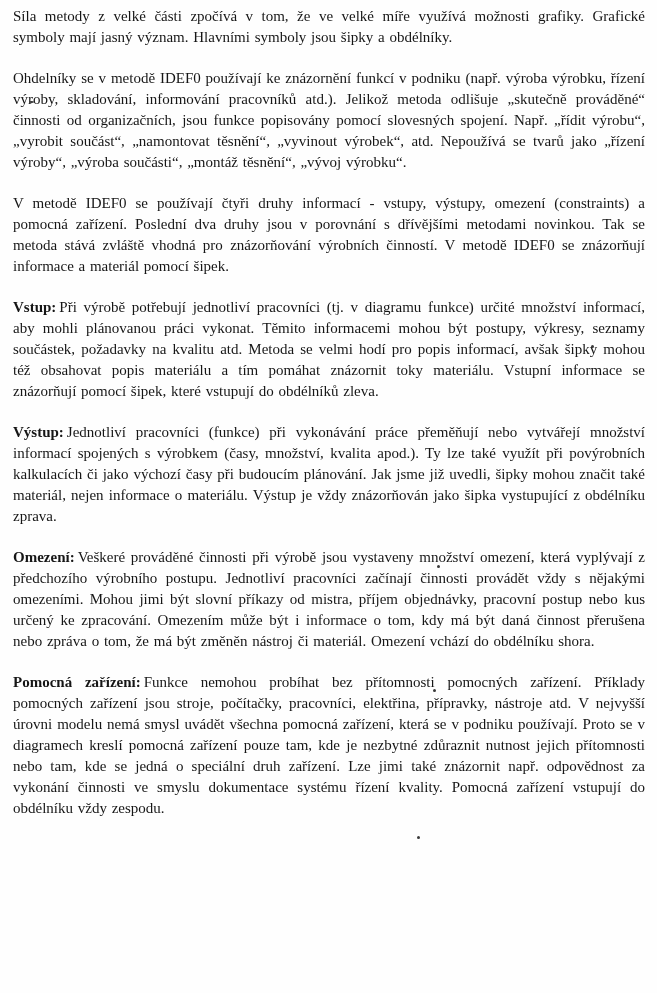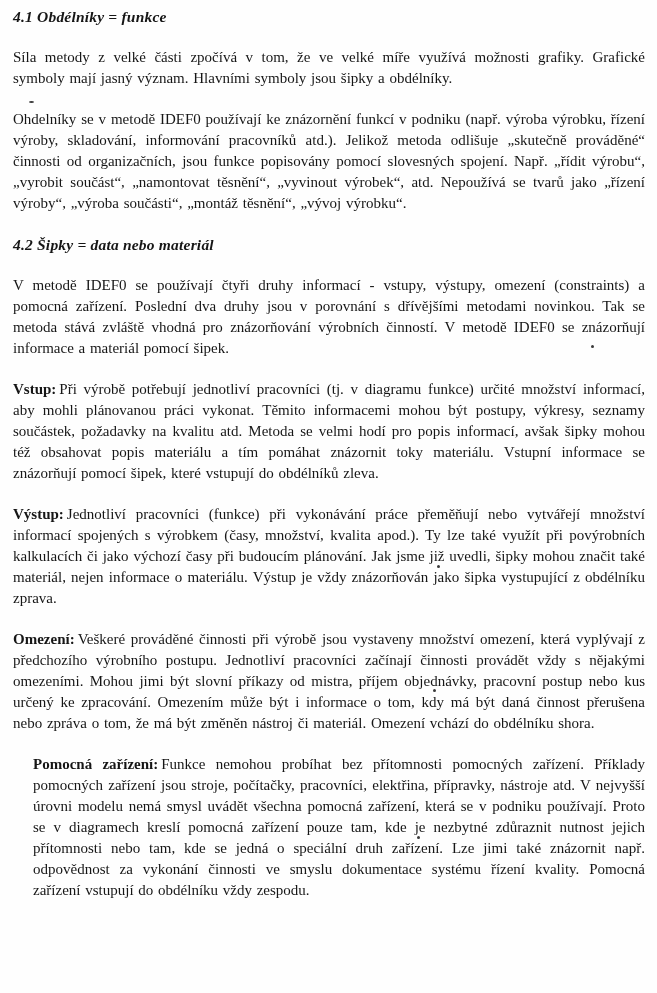--- a/index.html
+++ b/index.html
@@ -36,21 +36,20 @@
   }
   .para {
     font-size: 15px;
     line-height: 21px;
     text-align: justify;
     margin: 0 0 20px 0;
     word-spacing: 1px;
   }
   .para:last-child {
     margin-bottom: 0;
-    margin-left: 20px;
   }
   .lead {
     font-weight: bold;
   }
   .lead:not(:empty) {
     margin-right: 3px;
   }
   
   .speck {
     position: absolute;
@@ -61,28 +60,26 @@
   .speck.s2 { left: 591px; top: 345px; width: 3px; height: 3px; }
   .speck.s3 { left: 437px; top: 565px; width: 3px; height: 3px; }
   .speck.s4 { left: 433px; top: 689px; width: 3px; height: 3px; }
   .speck.s5 { left: 417px; top: 836px; width: 3px; height: 3px; }
 </style>
 </head>
 <body>
 
 <div class="page">
 
-  <h2 class="doc-heading">4.1 Obdélníky = funkce</h2>
 
   <p class="para"><span>Síla metody z velké části zpočívá v tom, že ve velké míře využívá možnosti grafiky. Grafické symboly mají jasný význam. Hlavními symboly jsou šipky a obdélníky.</span></p>
 
   <p class="para"><span>Ohdelníky se v metodě IDEF0 používají ke znázornění funkcí v podniku (např. výroba výrobku, řízení výroby, skladování, informování pracovníků atd.). Jelikož metoda odlišuje „skutečně prováděné“ činnosti od organizačních, jsou funkce popisovány pomocí slovesných spojení. Např. „řídit výrobu“, „vyrobit součást“, „namontovat těsnění“, „vyvinout výrobek“, atd. Nepoužívá se tvarů jako „řízení výroby“, „výroba součásti“, „montáž těsnění“, „vývoj výrobku“.</span></p>
 
 
-  <h2 class="doc-heading second">4.2 Šipky = data nebo materiál</h2>
 
   <p class="para"><span>V metodě IDEF0 se používají čtyři druhy informací - vstupy, výstupy, omezení (constraints) a pomocná zařízení. Poslední dva druhy jsou v porovnání s dřívějšími metodami novinkou. Tak se metoda stává zvláště vhodná pro znázorňování výrobních činností. V metodě IDEF0 se znázorňují informace a materiál pomocí šipek.</span></p>
 
   <p class="para"><b class="lead">Vstup:</b><span>Při výrobě potřebují jednotliví pracovníci (tj. v diagramu funkce) určité množství informací, aby mohli plánovanou práci vykonat. Těmito informacemi mohou být postupy, výkresy, seznamy součástek, požadavky na kvalitu atd. Metoda se velmi hodí pro popis informací, avšak šipky mohou též obsahovat popis materiálu a tím pomáhat znázornit toky materiálu. Vstupní informace se znázorňují pomocí šipek, které vstupují do obdélníků zleva.</span></p>
 
   <p class="para"><b class="lead">Výstup:</b><span>Jednotliví pracovníci (funkce) při vykonávání práce přeměňují nebo vytvářejí množství informací spojených s výrobkem (časy, množství, kvalita apod.). Ty lze také využít při povýrobních kalkulacích či jako výchozí časy při budoucím plánování. Jak jsme již uvedli, šipky mohou značit také materiál, nejen informace o materiálu. Výstup je vždy znázorňován jako šipka vystupující z obdélníku zprava.</span></p>
 
   <p class="para"><b class="lead">Omezení:</b><span>Veškeré prováděné činnosti při výrobě jsou vystaveny množství omezení, která vyplývají z předchozího výrobního postupu. Jednotliví pracovníci začínají činnosti provádět vždy s nějakými omezeními. Mohou jimi být slovní příkazy od mistra, příjem objednávky, pracovní postup nebo kus určený ke zpracování. Omezením může být i informace o tom, kdy má být daná činnost přerušena nebo zpráva o tom, že má být změněn nástroj či materiál. Omezení vchází do obdélníku shora.</span></p>
 
   <p class="para"><b class="lead">Pomocná zařízení:</b><span>Funkce nemohou probíhat bez přítomnosti pomocných zařízení. Příklady pomocných zařízení jsou stroje, počítačky, pracovníci, elektřina, přípravky, nástroje atd. V nejvyšší úrovni modelu nemá smysl uvádět všechna pomocná zařízení, která se v podniku používají. Proto se v diagramech kreslí pomocná zařízení pouze tam, kde je nezbytné zdůraznit nutnost jejich přítomnosti nebo tam, kde se jedná o speciální druh zařízení. Lze jimi také znázornit např. odpovědnost za vykonání činnosti ve smyslu dokumentace systému řízení kvality. Pomocná zařízení vstupují do obdélníku vždy zespodu.</span></p>

